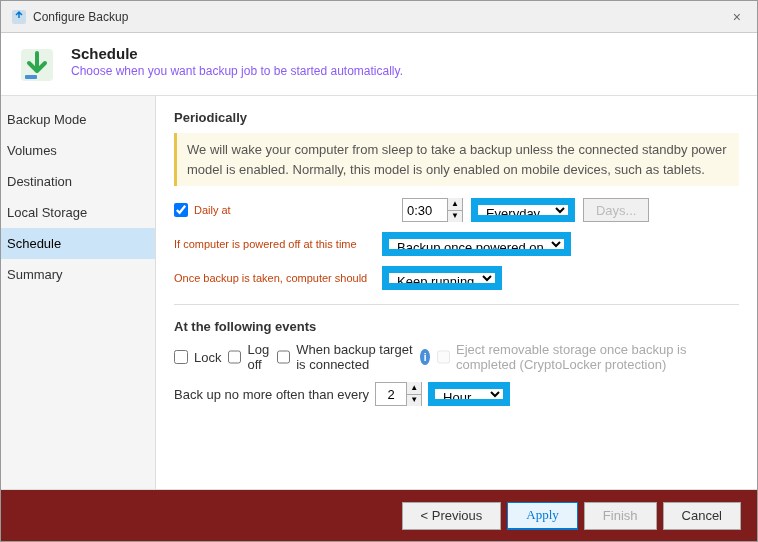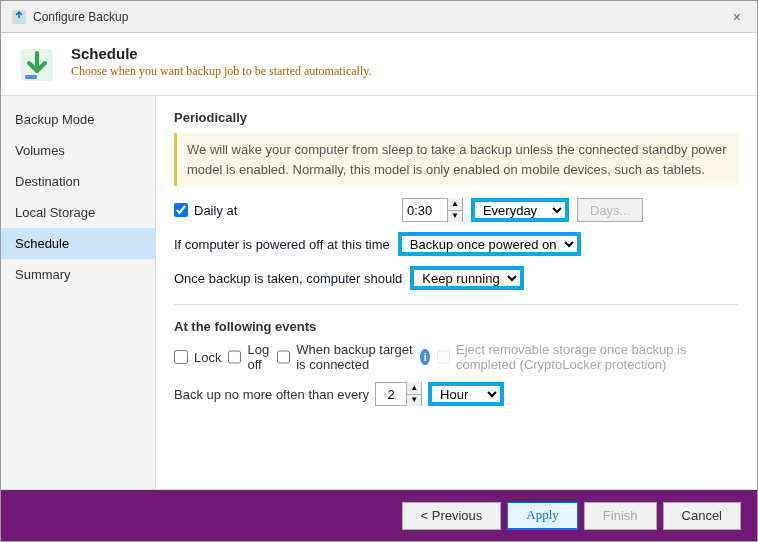--- a/index.html
+++ b/index.html
@@ -68,37 +68,36 @@
       justify-content: center;
     }
     .header-text h2 {
       font-size: 15px;
       font-weight: 600;
       color: #222;
       margin-bottom: 2px;
     }
     .header-text p {
       font-size: 12px;
-      color: #a16207;
-      font-family: Liberation Serif, serif;
+      color: #8b5cf6;
     }
     .main {
       display: flex;
       flex: 1;
       overflow: hidden;
     }
     .sidebar {
       width: 155px;
       background: #f5f5f5;
       border-right: 1px solid #ddd;
       padding: 8px 0;
       flex-shrink: 0;
     }
     .sidebar-item {
-      padding: 8px 14px;
+      padding: 8px 6px;
       cursor: pointer;
       color: #333;
       font-size: 13px;
     }
     .sidebar-item.active {
       background: #cce4f7;
       color: #000;
     }
     .content {
       flex: 1;
@@ -120,22 +119,22 @@
       margin-bottom: 12px;
       line-height: 1.5;
     }
     .row {
       display: flex;
       align-items: center;
       margin-bottom: 10px;
       gap: 8px;
     }
     .row label {
-      font-size: 13px;
-      color: #0f172a;
+      font-size: 11px;
+      color: #c2410c;
       min-width: 200px;
     }
     .checkbox-row {
       display: flex;
       align-items: center;
       gap: 6px;
     }
     input[type="checkbox"] {
       width: 14px;
       height: 14px;
@@ -170,21 +169,21 @@
       font-size: 8px;
       padding: 0 3px;
       line-height: 1;
       display: flex;
       align-items: center;
       justify-content: center;
     }
     .spin-btn + .spin-btn { border-top: 1px solid #aaa; }
     select {
       height: 24px;
-      border: 4px solid #0ea5e9;
+      border: 7px solid #0ea5e9;
       background: white;
       font-size: 13px;
       padding: 0 4px;
       cursor: pointer;
       outline: none;
     }
     .days-btn {
       height: 24px;
       border: 1px solid #aaa;
       background: #f0f0f0;
@@ -235,21 +234,21 @@
     .freq-input {
       border: none;
       outline: none;
       width: 30px;
       text-align: center;
       font-size: 13px;
       height: 100%;
     }
     .footer {
       border-top: 1px solid #ddd;
-      background: #701a75;
+      background: #7f1d1d;
       padding: 10px 16px;
       display: flex;
       justify-content: flex-end;
       align-items: center;
       gap: 6px;
       height: 52px;
     }
     .btn {
       height: 28px;
       padding: 0 18px;

